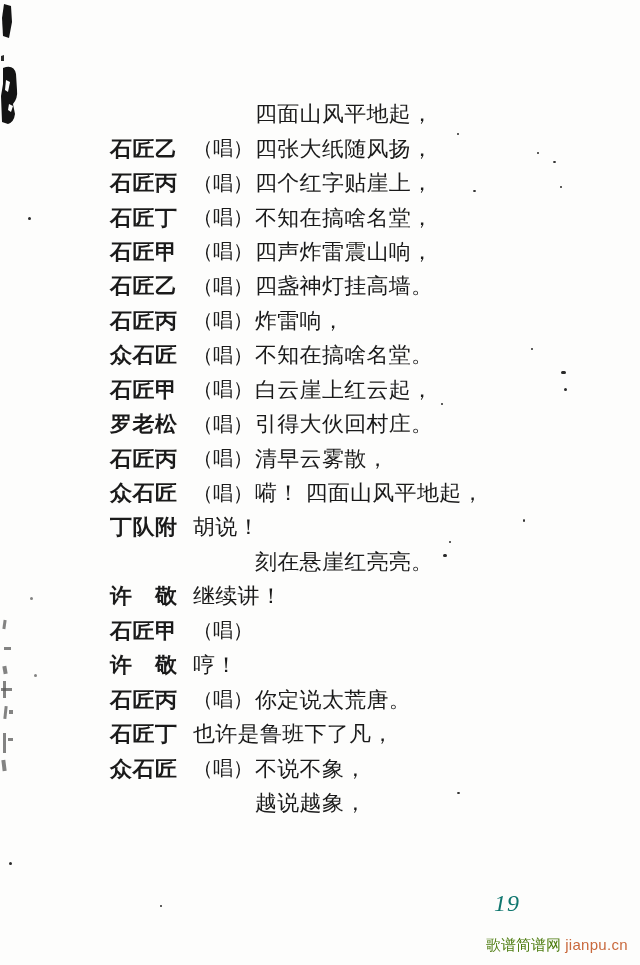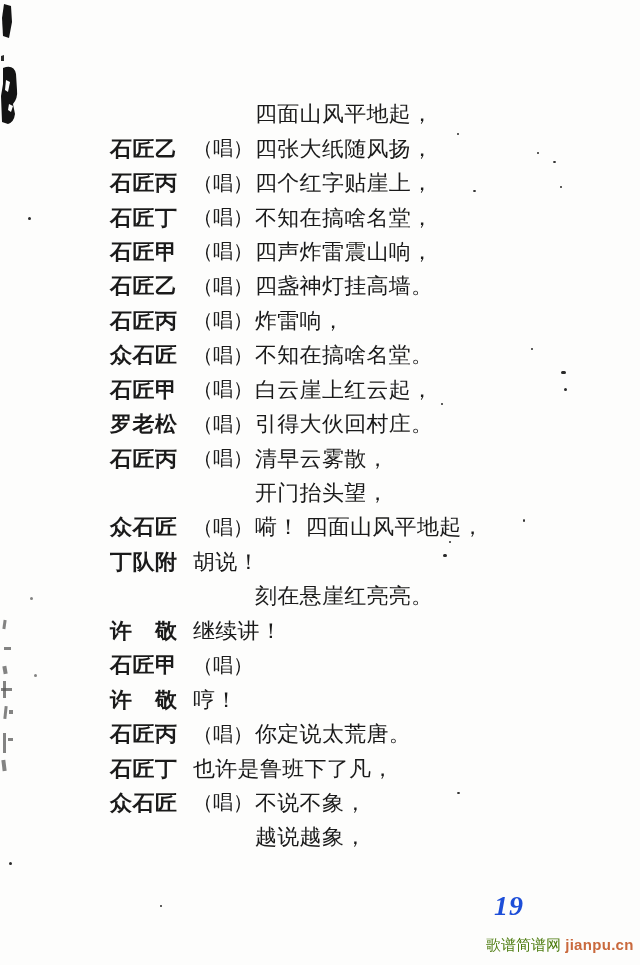--- a/index.html
+++ b/index.html
@@ -32,31 +32,31 @@
   }
   .marker.show{width:62px;}
   .text{
     font-size:22px;letter-spacing:0.3px;
     transform:scaleY(0.97);
   }
   
   .page-number{
     position:absolute;left:494px;top:890px;
     font-family:"Liberation Serif","DejaVu Serif",serif;
-    font-size:28px;font-weight:700;font-style:italic;
-    letter-spacing:1px;color:#1d4ed8;
+    font-size:24px;font-weight:400;font-style:italic;
+    letter-spacing:1px;color:#0f766e;
   }
   
   .watermark{
     position:absolute;left:486px;top:936px;
     font-family:"Liberation Sans","DejaVu Sans",sans-serif;
     font-size:15px;white-space:pre;
   }
   .wm-name{color:#9b9b9b;}
-  .wm-url{font-weight:700;letter-spacing:0.3px;}
+  .wm-url{font-weight:400;letter-spacing:0.3px;}
   
   .artifact{position:absolute;pointer-events:none;}
   .ghost{background:#5a5a5a;opacity:.75;}
   .speck{position:absolute;background:#2a2a2a;border-radius:50%;}
 </style>
 </head>
 <body>
 
 <div class="page" style="background: rgb(253, 253, 252); color: rgb(26, 26, 26);">
 
@@ -103,21 +103,20 @@
       <div class="line"><span class="speaker">石匠乙</span><span class="marker show">（唱）</span><span class="text">四张大纸随风扬，</span></div>
       <div class="line"><span class="speaker">石匠丙</span><span class="marker show">（唱）</span><span class="text">四个红字贴崖上，</span></div>
       <div class="line"><span class="speaker">石匠丁</span><span class="marker show">（唱）</span><span class="text">不知在搞啥名堂，</span></div>
       <div class="line"><span class="speaker">石匠甲</span><span class="marker show">（唱）</span><span class="text">四声炸雷震山响，</span></div>
       <div class="line"><span class="speaker">石匠乙</span><span class="marker show">（唱）</span><span class="text">四盏神灯挂高墙。</span></div>
       <div class="line"><span class="speaker">石匠丙</span><span class="marker show">（唱）</span><span class="text">炸雷响，</span></div>
       <div class="line"><span class="speaker">众石匠</span><span class="marker show">（唱）</span><span class="text">不知在搞啥名堂。</span></div>
       <div class="line"><span class="speaker">石匠甲</span><span class="marker show">（唱）</span><span class="text">白云崖上红云起，</span></div>
       <div class="line"><span class="speaker">罗老松</span><span class="marker show">（唱）</span><span class="text">引得大伙回村庄。</span></div>
       <div class="line"><span class="speaker">石匠丙</span><span class="marker show">（唱）</span><span class="text">清早云雾散，</span></div>
-      <div class="line"><span class="speaker"></span><span class="marker show"></span><span class="text">开门抬头望，</span></div>
       <div class="line"><span class="speaker">众石匠</span><span class="marker show">（唱）</span><span class="text">嗬！ 四面山风平地起，</span></div>
       <div class="line"><span class="speaker">丁队附</span><span class="marker"></span><span class="text">胡说！</span></div>
       <div class="line"><span class="speaker"></span><span class="marker show"></span><span class="text">刻在悬崖红亮亮。</span></div>
       <div class="line"><span class="speaker">许　敬</span><span class="marker"></span><span class="text">继续讲！</span></div>
       <div class="line"><span class="speaker">石匠甲</span><span class="marker show">（唱）</span></div>
       <div class="line"><span class="speaker">许　敬</span><span class="marker"></span><span class="text">哼！</span></div>
       <div class="line"><span class="speaker">石匠丙</span><span class="marker show">（唱）</span><span class="text">你定说太荒唐。</span></div>
       <div class="line"><span class="speaker">石匠丁</span><span class="marker"></span><span class="text">也许是鲁班下了凡，</span></div>
       <div class="line"><span class="speaker">众石匠</span><span class="marker show">（唱）</span><span class="text">不说不象，</span></div>
       <div class="line"><span class="speaker"></span><span class="marker show"></span><span class="text">越说越象，</span></div>

